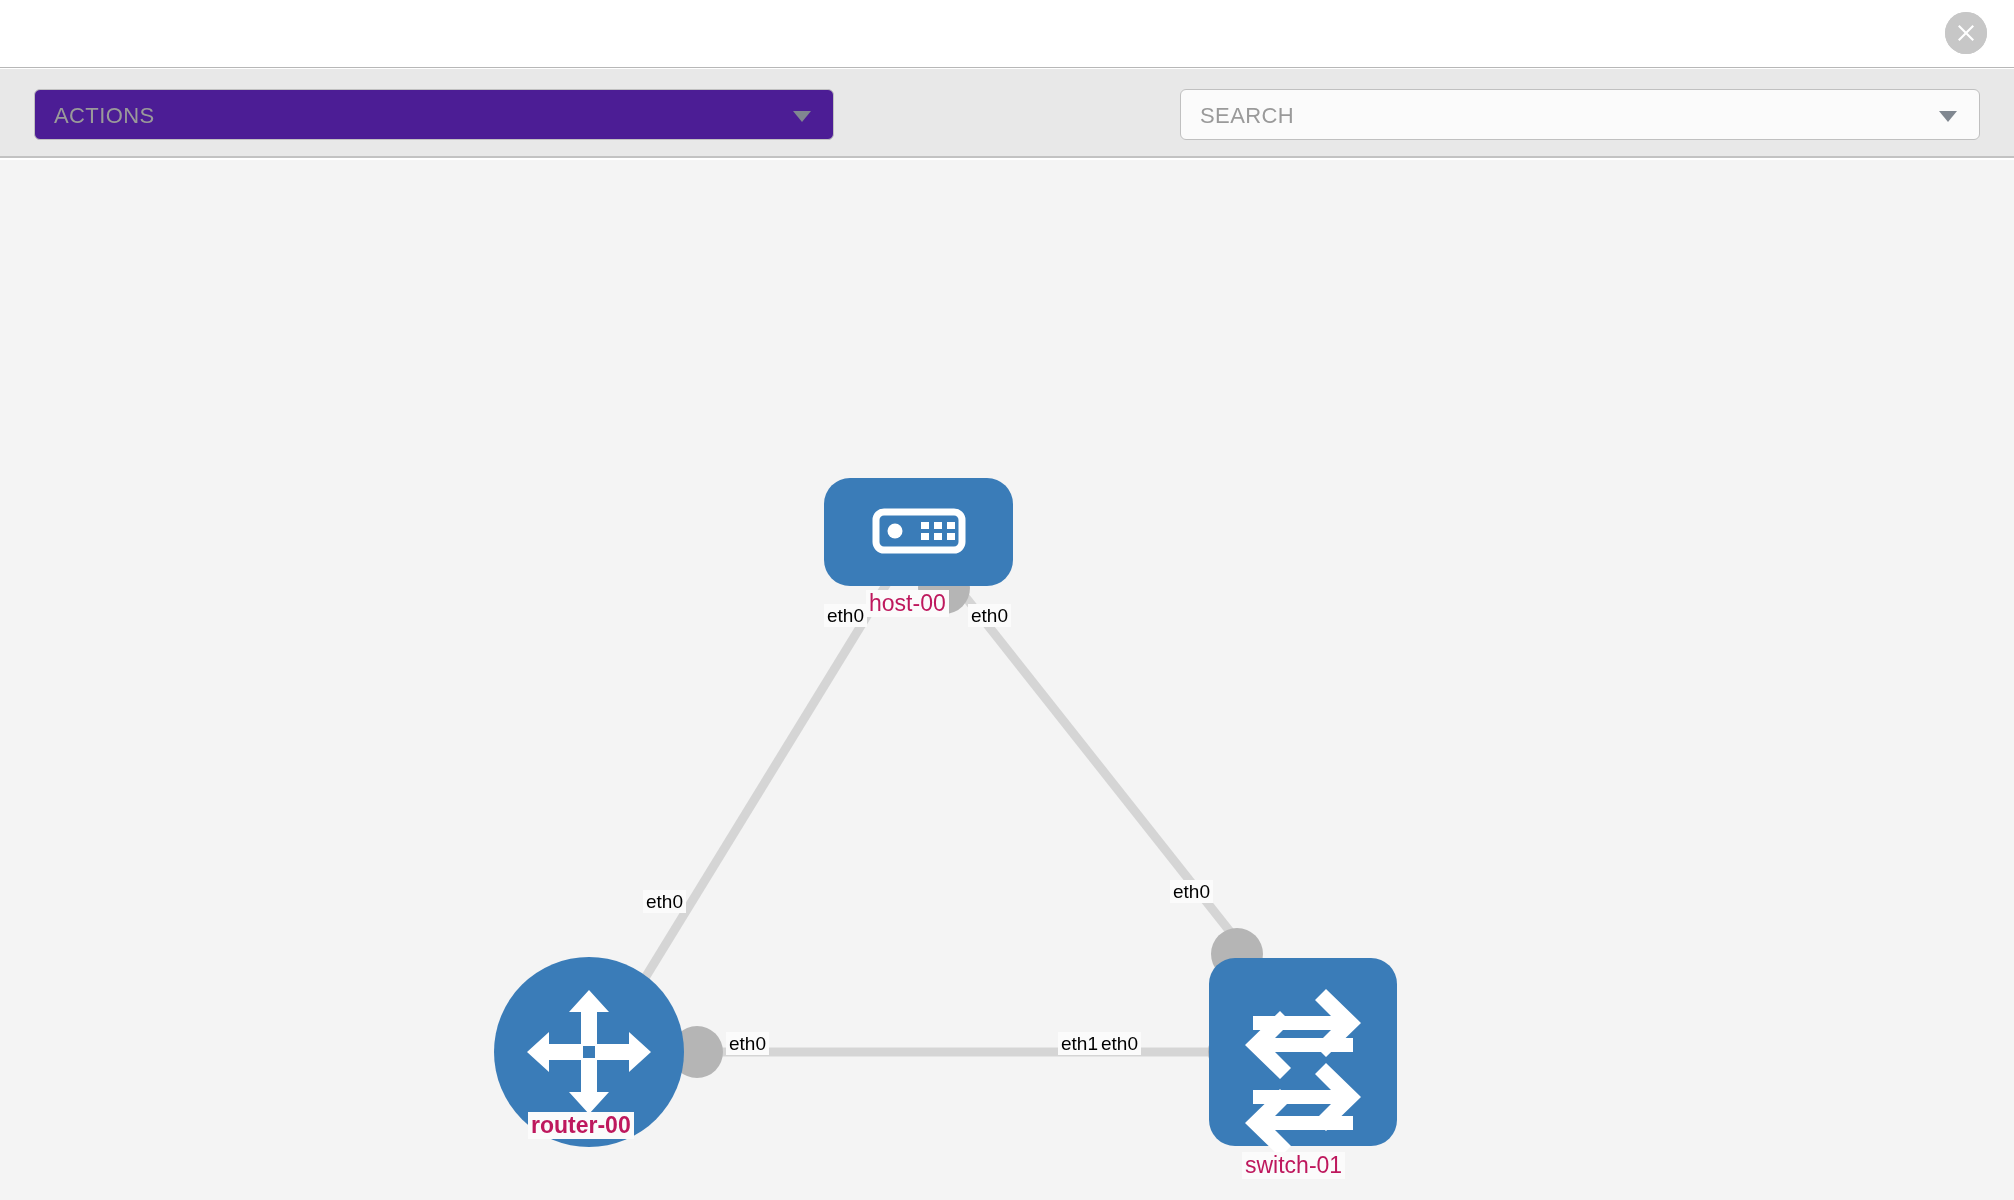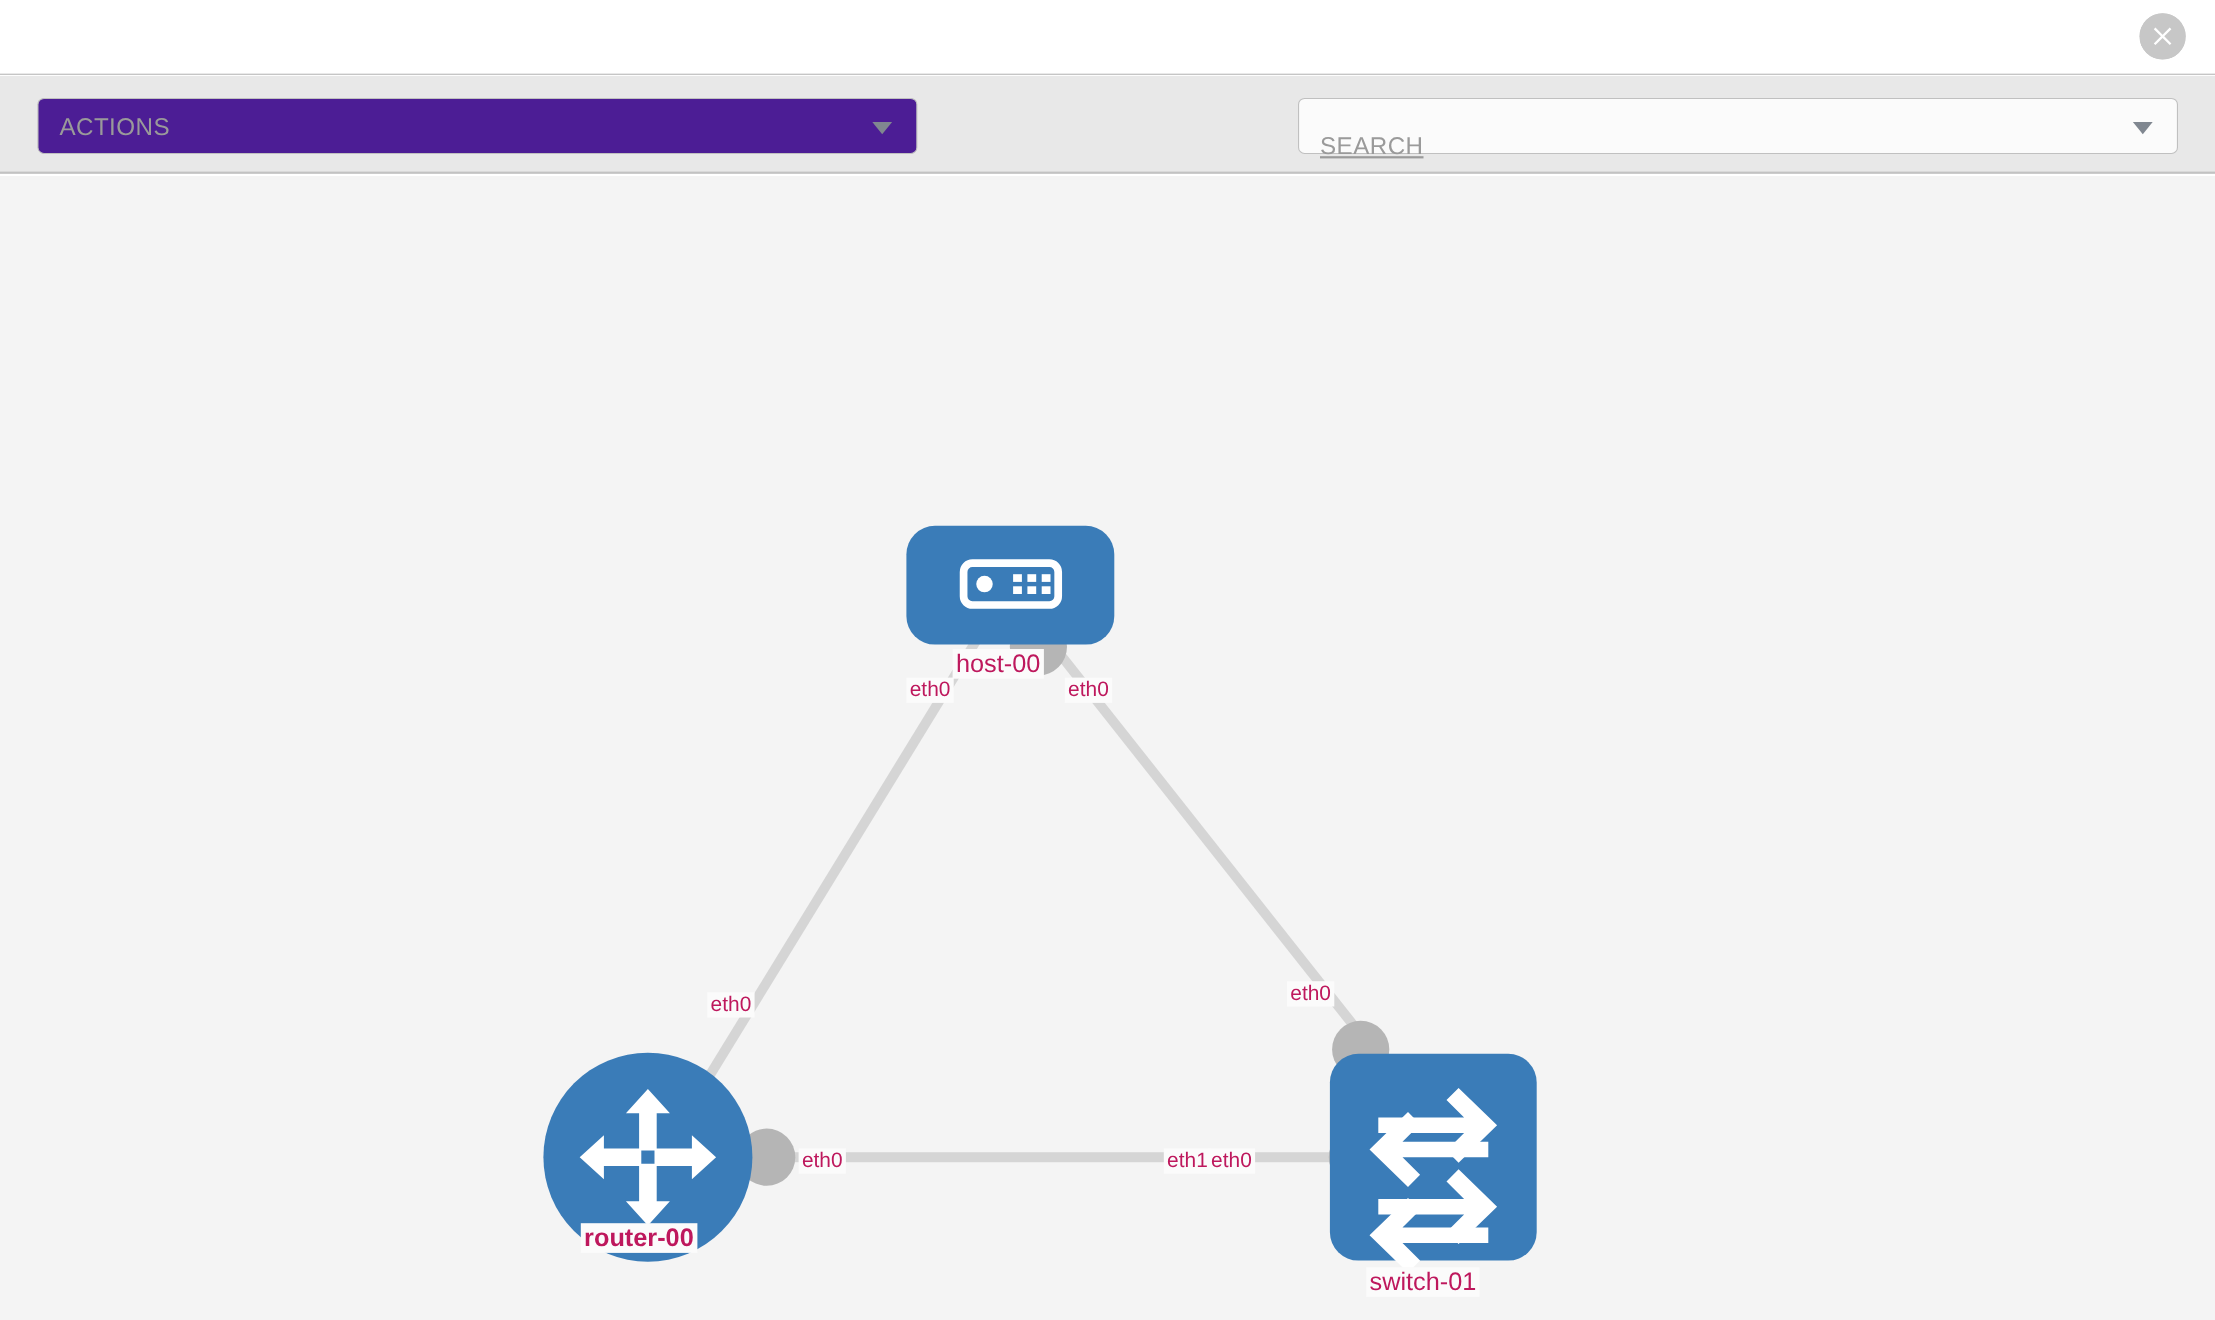--- a/index.html
+++ b/index.html
@@ -107,25 +107,24 @@
     width: 800px;
     height: 51px;
     background: #fbfbfb;
     border: 1px solid #c0c0c0;
     border-radius: 6px;
     cursor: text;
   }
   .search-select .sel-label {
     position: absolute;
     left: 19px;
-    top: 30px;
+    top: 13px;
     font-size: 22px;
     color: #9a9a9a;
     letter-spacing: 0.4px;
-    text-decoration: underline;
   }
 
   
   .canvas {
     position: absolute;
     top: 160px; left: 0;
     width: 2014px;
     height: 1040px;
     background: #f4f4f4;
     overflow: hidden;
@@ -140,21 +139,21 @@
   
   .chip {
     position: absolute;
     background: #fbfbfb;
     color: #58595b;
     white-space: nowrap;
     line-height: 1.0;
     padding: 2px 3px;
   }
   .chip.node-name { font-size: 23px; color: #be185d; }
-  .chip.port      { font-size: 19px; color: #be185d; margin-top: 12px; }
+  .chip.port      { font-size: 19px; color: #000000; }
 
   
   .zoom-panel {
     position: absolute;
     left: 1621px;
     top: 1078px;
     width: 393px;
     height: 122px;
     background: #ffffff;
     border: 1px solid #d3d3d3;

